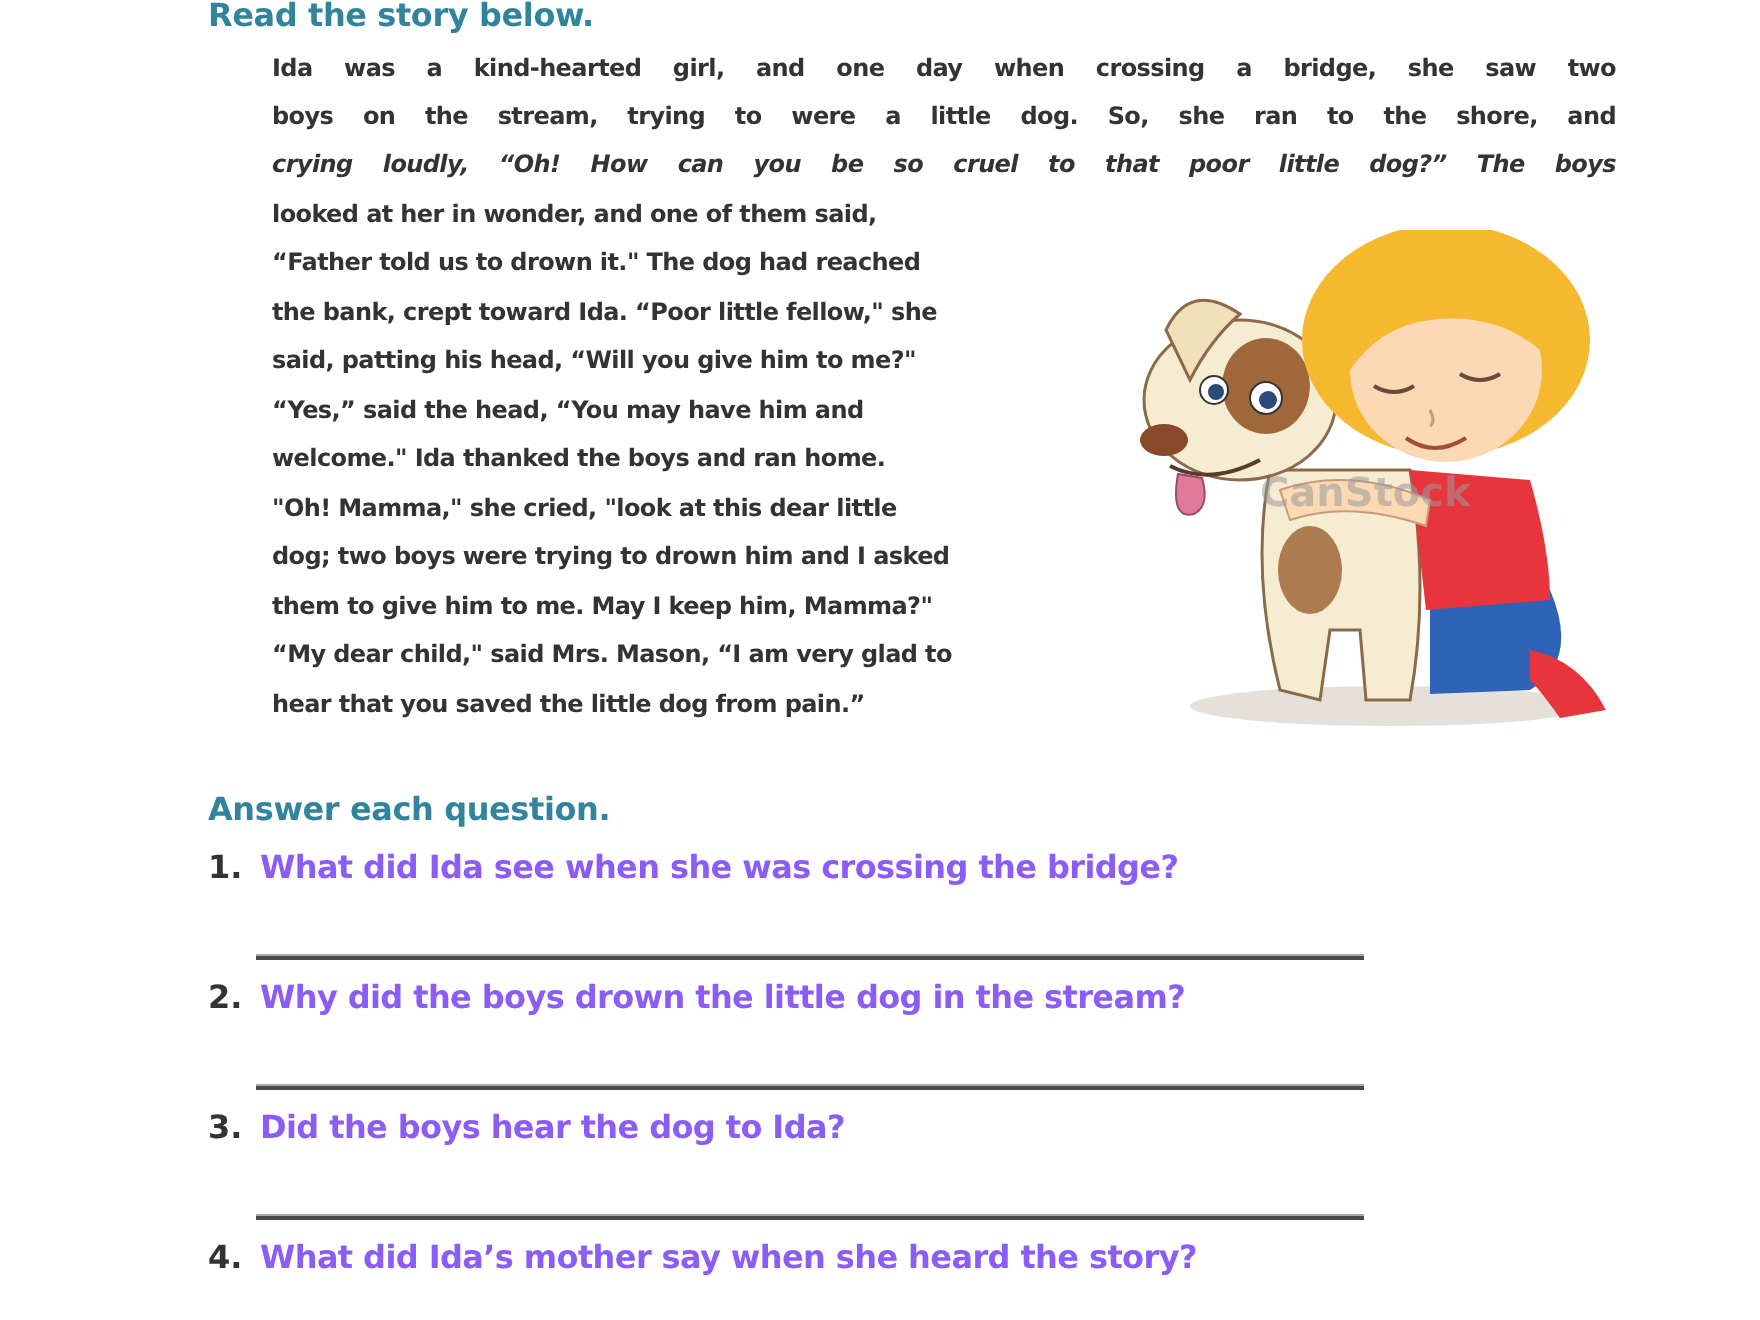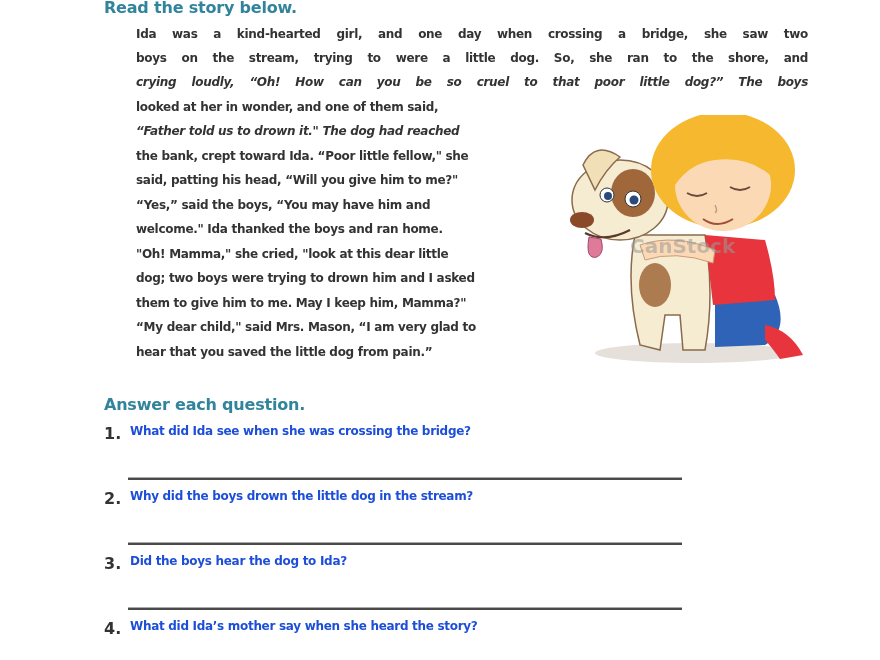--- a/index.html
+++ b/index.html
@@ -4,42 +4,42 @@
   <style>
     html, body { margin: 0; padding: 0; background: #ffffff; }
     body { width: 880px; height: 660px; position: relative; overflow: hidden;
            font-family: "DejaVu Sans", sans-serif; color: #333333; }
     .heading { position: absolute; left: 104px; font-weight: bold; font-size: 16px;
                color: #31849b; letter-spacing: -0.2px; }
     .line { position: absolute; font-weight: bold; font-size: 12px; white-space: nowrap;
             color: #333333; letter-spacing: -0.3px; margin-left: 32px; }
     .justify { left: 104px; width: 672px; text-align: justify; text-align-last: justify; }
     .qnum { position: absolute; left: 104px; font-weight: bold; font-size: 16px; color: #333333; }
-    .qtext { position: absolute; left: 130px; font-weight: bold; font-size: 12px; color: #1d4ed8;
+    .qtext { position: absolute; left: 130px; font-weight: bold; font-size: 16px; color: #8b5cf6;
              white-space: nowrap; letter-spacing: -0.3px; }
     .answer-line { position: absolute; left: 128px; width: 554px; height: 2px; background: #4a4a4a;
                    border-top: 1px solid #aaaaaa; }
     .illustration { position: absolute; left: 565px; top: 115px; width: 245px; height: 255px; }
   </style>
 </head>
 <body>
 
 <div>
 
   <div class="heading" style="top:-2px;">Read the story below.</div>
 
   <div>
     <div class="line justify" style="top:27px;">Ida was a kind-hearted girl, and one day when crossing a bridge, she saw two</div>
     <div class="line justify" style="top:51px;">boys on the stream, trying to were a little dog. So, she ran to the shore, and</div>
     <div class="line justify" style="top:75px;font-style:italic;">crying loudly, “Oh! How can you be so cruel to that poor little dog?” The boys</div>
     <div class="line" style="left:104px; top:100px;">looked at her in wonder, and one of them said,</div>
-    <div class="line" style="left:104px; top:124px;font-style:italic;">“Father told us to drown it." The dog had reached</div>
+    <div class="line" style="left:104px; top:124px;">“Father told us to drown it." The dog had reached</div>
     <div class="line" style="left:104px; top:149px;"> the bank, crept toward Ida. “Poor little fellow," she</div>
     <div class="line" style="left:104px; top:173px;"> said, patting his head, “Will you give him to me?"</div>
-    <div class="line" style="left:104px; top:198px;">“Yes,” said the boys, “You may have him and</div>
+    <div class="line" style="left:104px; top:198px;">“Yes,” said the head, “You may have him and</div>
     <div class="line" style="left:104px; top:222px;">welcome." Ida thanked the boys and ran home.</div>
     <div class="line" style="left:104px; top:247px;">"Oh! Mamma," she cried, "look at this dear little</div>
     <div class="line" style="left:104px; top:271px;">dog; two boys were trying to drown him and I asked</div>
     <div class="line" style="left:104px; top:296px;">them to give him to me. May I keep him, Mamma?"</div>
     <div class="line" style="left:104px; top:320px;">“My dear child," said Mrs. Mason, “I am very glad to</div>
     <div class="line" style="left:104px; top:345px;"> hear that you saved the little dog from pain.”</div>
   </div>
 
   <svg class="illustration" viewBox="0 0 245 255">
 

